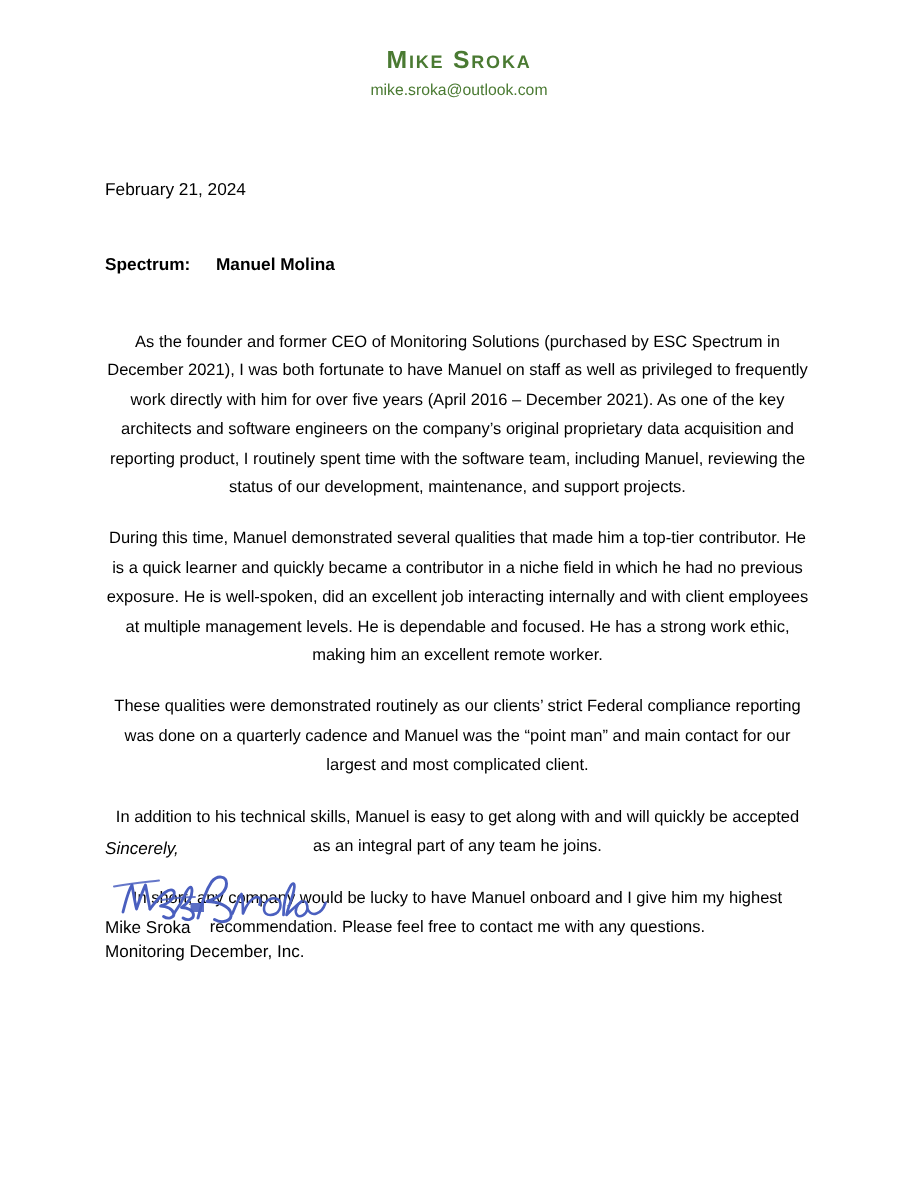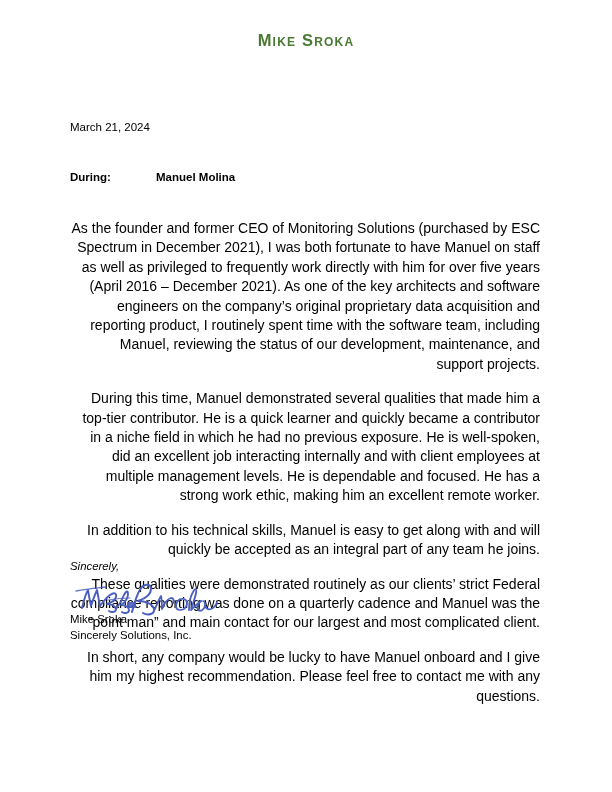--- a/index.html
+++ b/index.html
@@ -66,34 +66,34 @@
     position: absolute;
     top: 170px;
     left: 0;
     font-size: 11.5px;
     line-height: 15px;
     font-weight: bold;
     color: #000;
     white-space: nowrap;
   }
   .subject-label { display: inline-block; width: 74px; }
-  .subject-value { display: inline-block; margin-left: 12px; }
+  .subject-value { display: inline-block; }
 
   .paragraphs {
     position: absolute;
     top: 219px;
     left: 0;
     width: 470px;
   }
   .para {
-    font-size: 14px;
+    font-size: 11px;
     line-height: 19.4px;
     color: #000;
     margin: 0 0 15px 0;
-    text-align: right;
+    text-align: center;
   }
   .para:last-child { margin-bottom: 0; }
 
   .closing {
     position: absolute;
     top: 558px;
     left: 0;
     font-size: 11.4px;
     line-height: 16px;
     color: #000;
@@ -119,35 +119,36 @@
   }
   .signoff div { white-space: nowrap; }
 </style>
 </head>
 <body>
 
 <div class="page">
 
   <div class="letterhead">
     <div class="letterhead-name">Mike Sroka</div>
+    <div class="letterhead-email">mike.sroka@outlook.com</div>
   </div>
 
   <div class="body-block">
 
-    <div class="date-line">March 21, 2024</div>
+    <div class="date-line">February 21, 2024</div>
 
     <div class="subject-line">
-      <span class="subject-label">During:</span><span class="subject-value">Manuel Molina</span>
+      <span class="subject-label">Spectrum:</span><span class="subject-value">Manuel Molina</span>
     </div>
 
     <div class="paragraphs">
       <p class="para">As the founder and former CEO of Monitoring Solutions (purchased by ESC Spectrum in December 2021), I was both fortunate to have Manuel on staff as well as privileged to frequently work directly with him for over five years (April 2016 – December 2021).  As one of the key architects and software engineers on the company’s original proprietary data acquisition and reporting product, I routinely spent time with the software team, including Manuel, reviewing the status of our development, maintenance, and support projects.</p>
       <p class="para">During this time, Manuel demonstrated several qualities that made him a top-tier contributor.  He is a quick learner and quickly became a contributor in a niche field in which he had no previous exposure.  He is well-spoken, did an excellent job interacting internally and with client employees at multiple management levels.  He is dependable and focused.  He has a strong work ethic, making him an excellent remote worker.</p>
+      <p class="para">These qualities were demonstrated routinely as our clients’ strict Federal compliance reporting was done on a quarterly cadence and Manuel was the “point man” and main contact for our largest and most complicated client.</p>
       <p class="para">In addition to his technical skills, Manuel is easy to get along with and will quickly be accepted as an integral part of any team he joins.</p>
-      <p class="para">These qualities were demonstrated routinely as our clients’ strict Federal compliance reporting was done on a quarterly cadence and Manuel was the “point man” and main contact for our largest and most complicated client.</p>
       <p class="para">In short, any company would be lucky to have Manuel onboard and I give him my highest recommendation.  Please feel free to contact me with any questions.</p>
     </div>
 
     <div class="closing">Sincerely,</div>
 
     <div class="signature-wrap">
       <svg class="signature-svg" width="150" height="36" viewBox="0 0 150 36">
         <g fill="none" stroke="#4a5fbf" stroke-linecap="round" stroke-linejoin="round">
           <path d="M4 9 C 16 7, 26 6, 34 5" stroke-width="1.3" opacity="0.85"></path>
           <path d="M10 26 C 12 18, 14 11, 16 8 C 17 14, 18 20, 19 24
@@ -171,17 +172,17 @@
                    C 133 21, 132 19, 131 19" stroke-width="1.7"></path>
           <path d="M133 24 C 134 26, 136 28, 139 27 C 142 26, 144 23, 145 20" stroke-width="1.7"></path>
           <path d="M36 18 C 42 17, 50 16, 58 16" stroke-width="1.2" opacity="0.8"></path>
         </g>
         <rect x="55" y="20" width="9" height="6" fill="#4a5fbf" opacity="0.9"></rect>
       </svg>
     </div>
 
     <div class="signoff">
       <div>Mike Sroka</div>
-      <div>Sincerely Solutions, Inc.</div>
+      <div>Monitoring December, Inc.</div>
     </div>
 
   </div>
 </div>
 
 </body></html>

